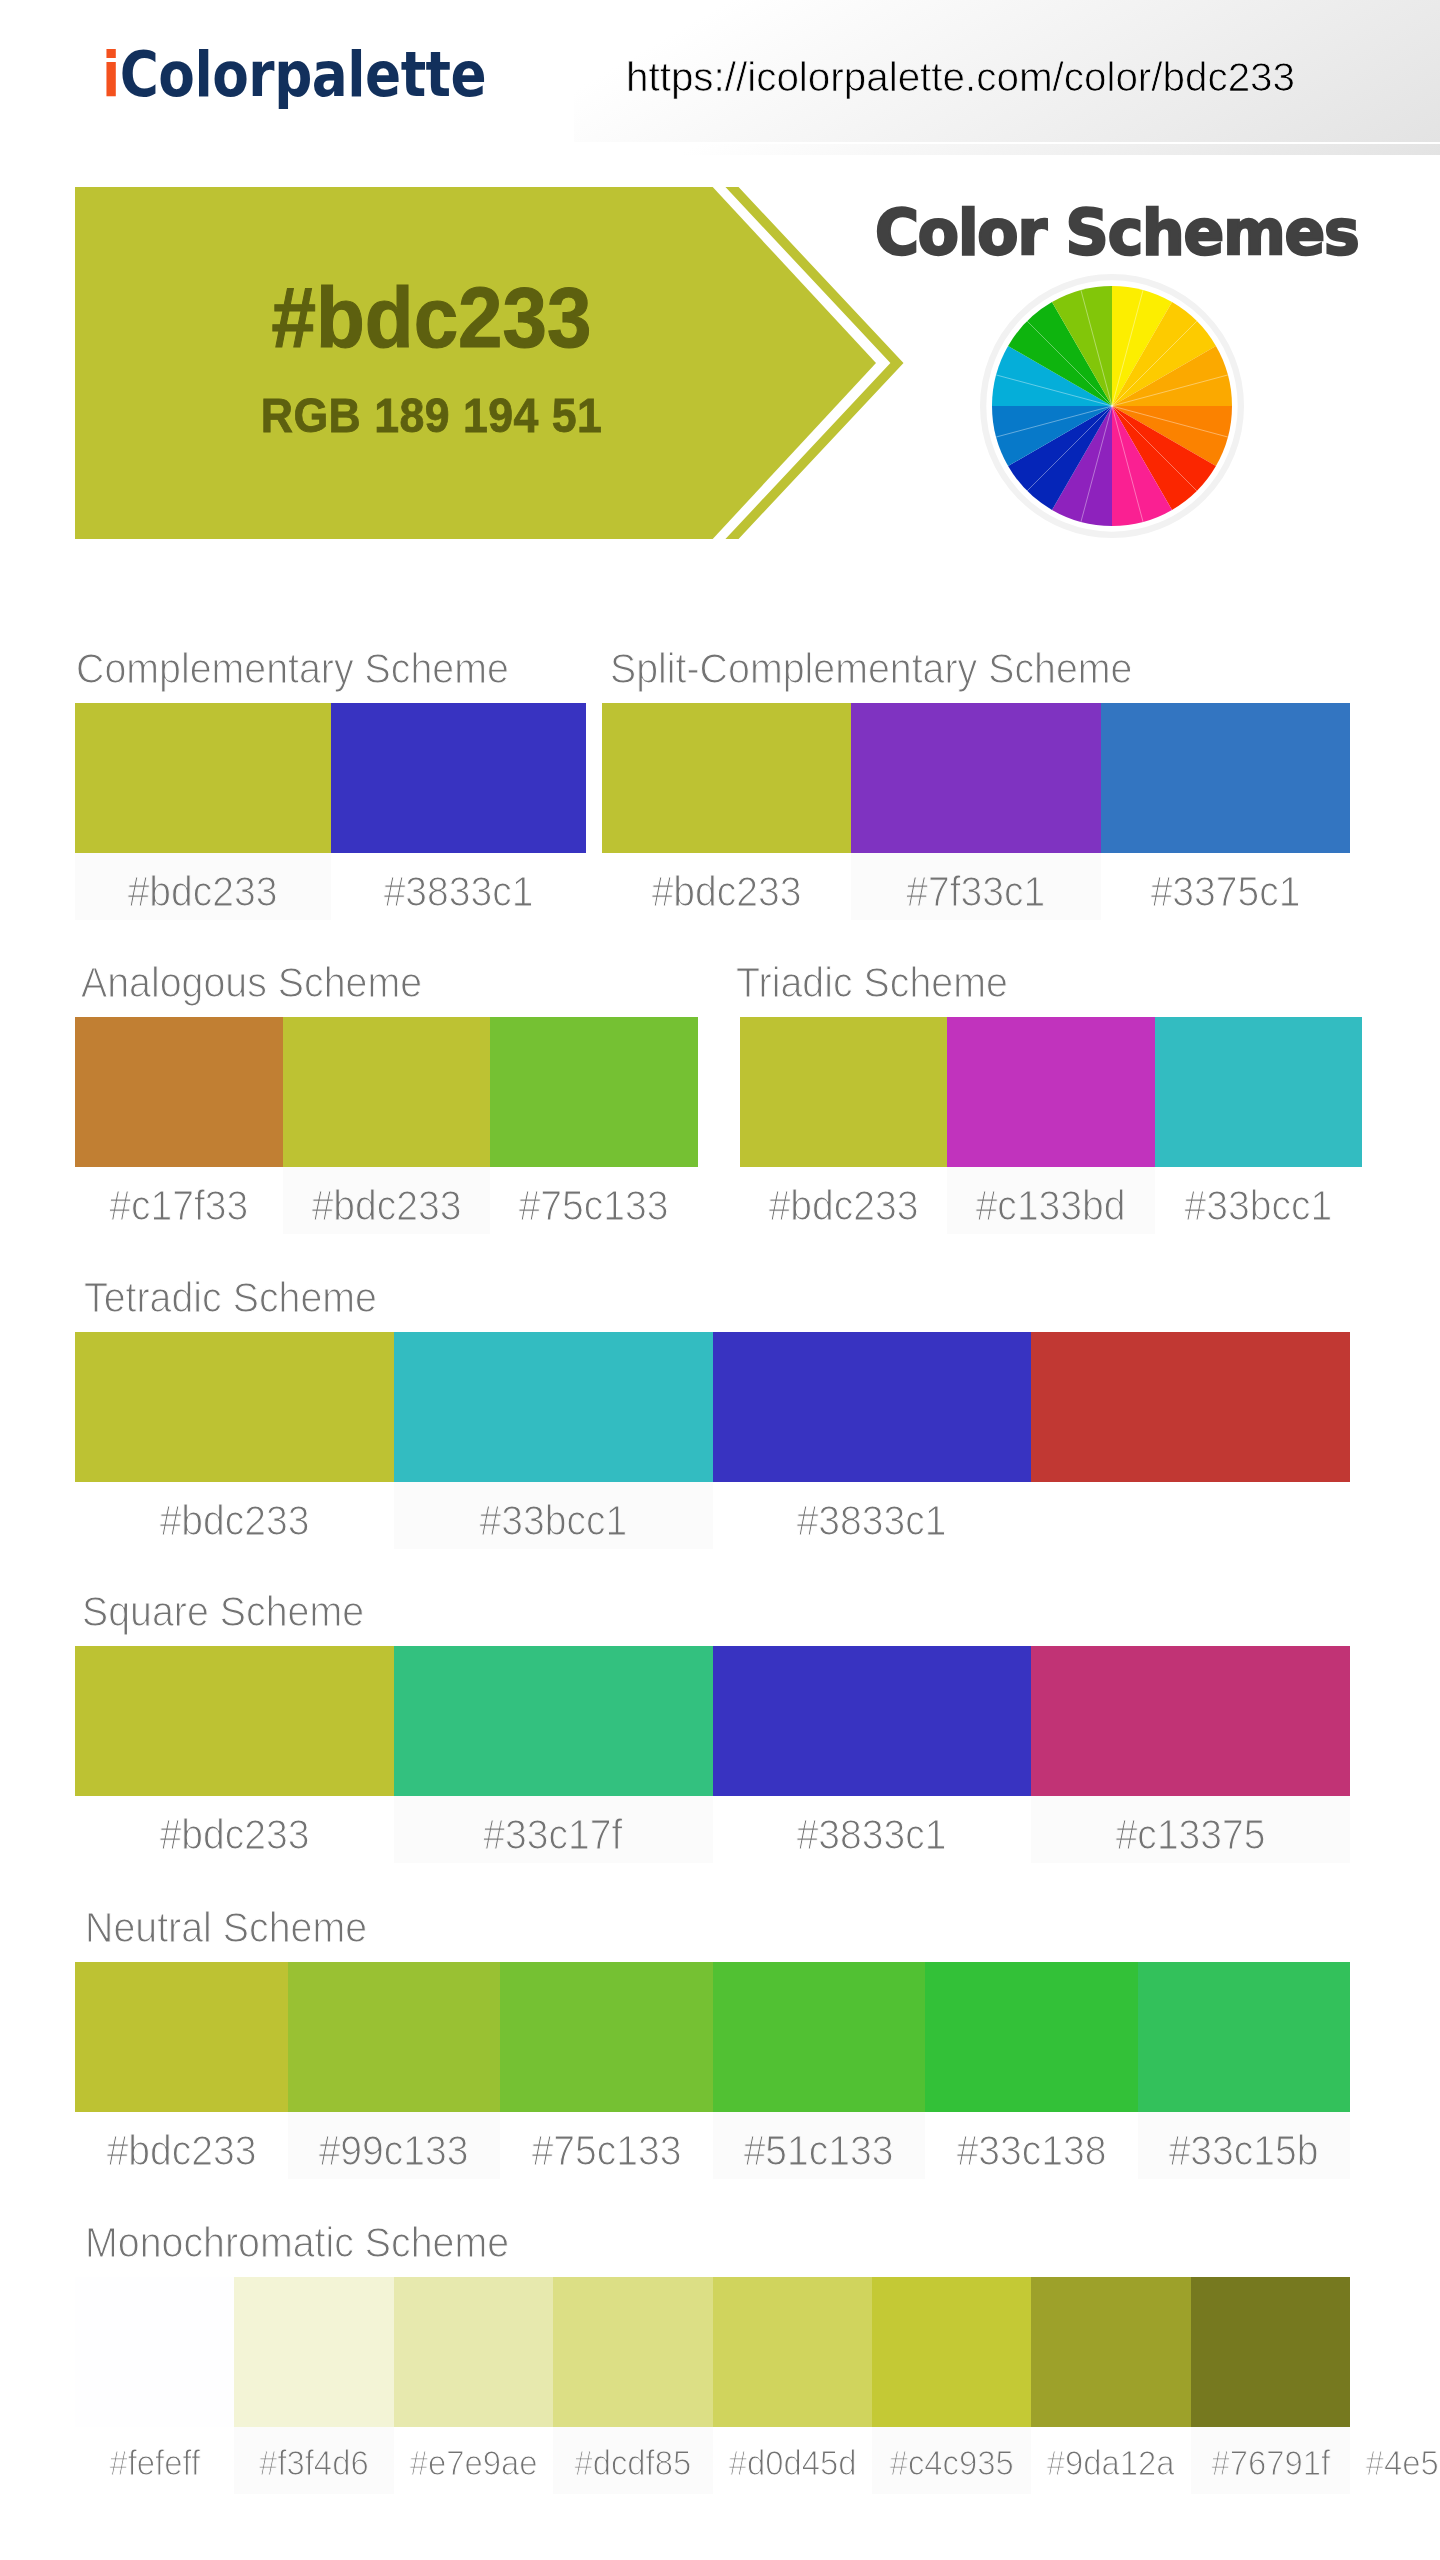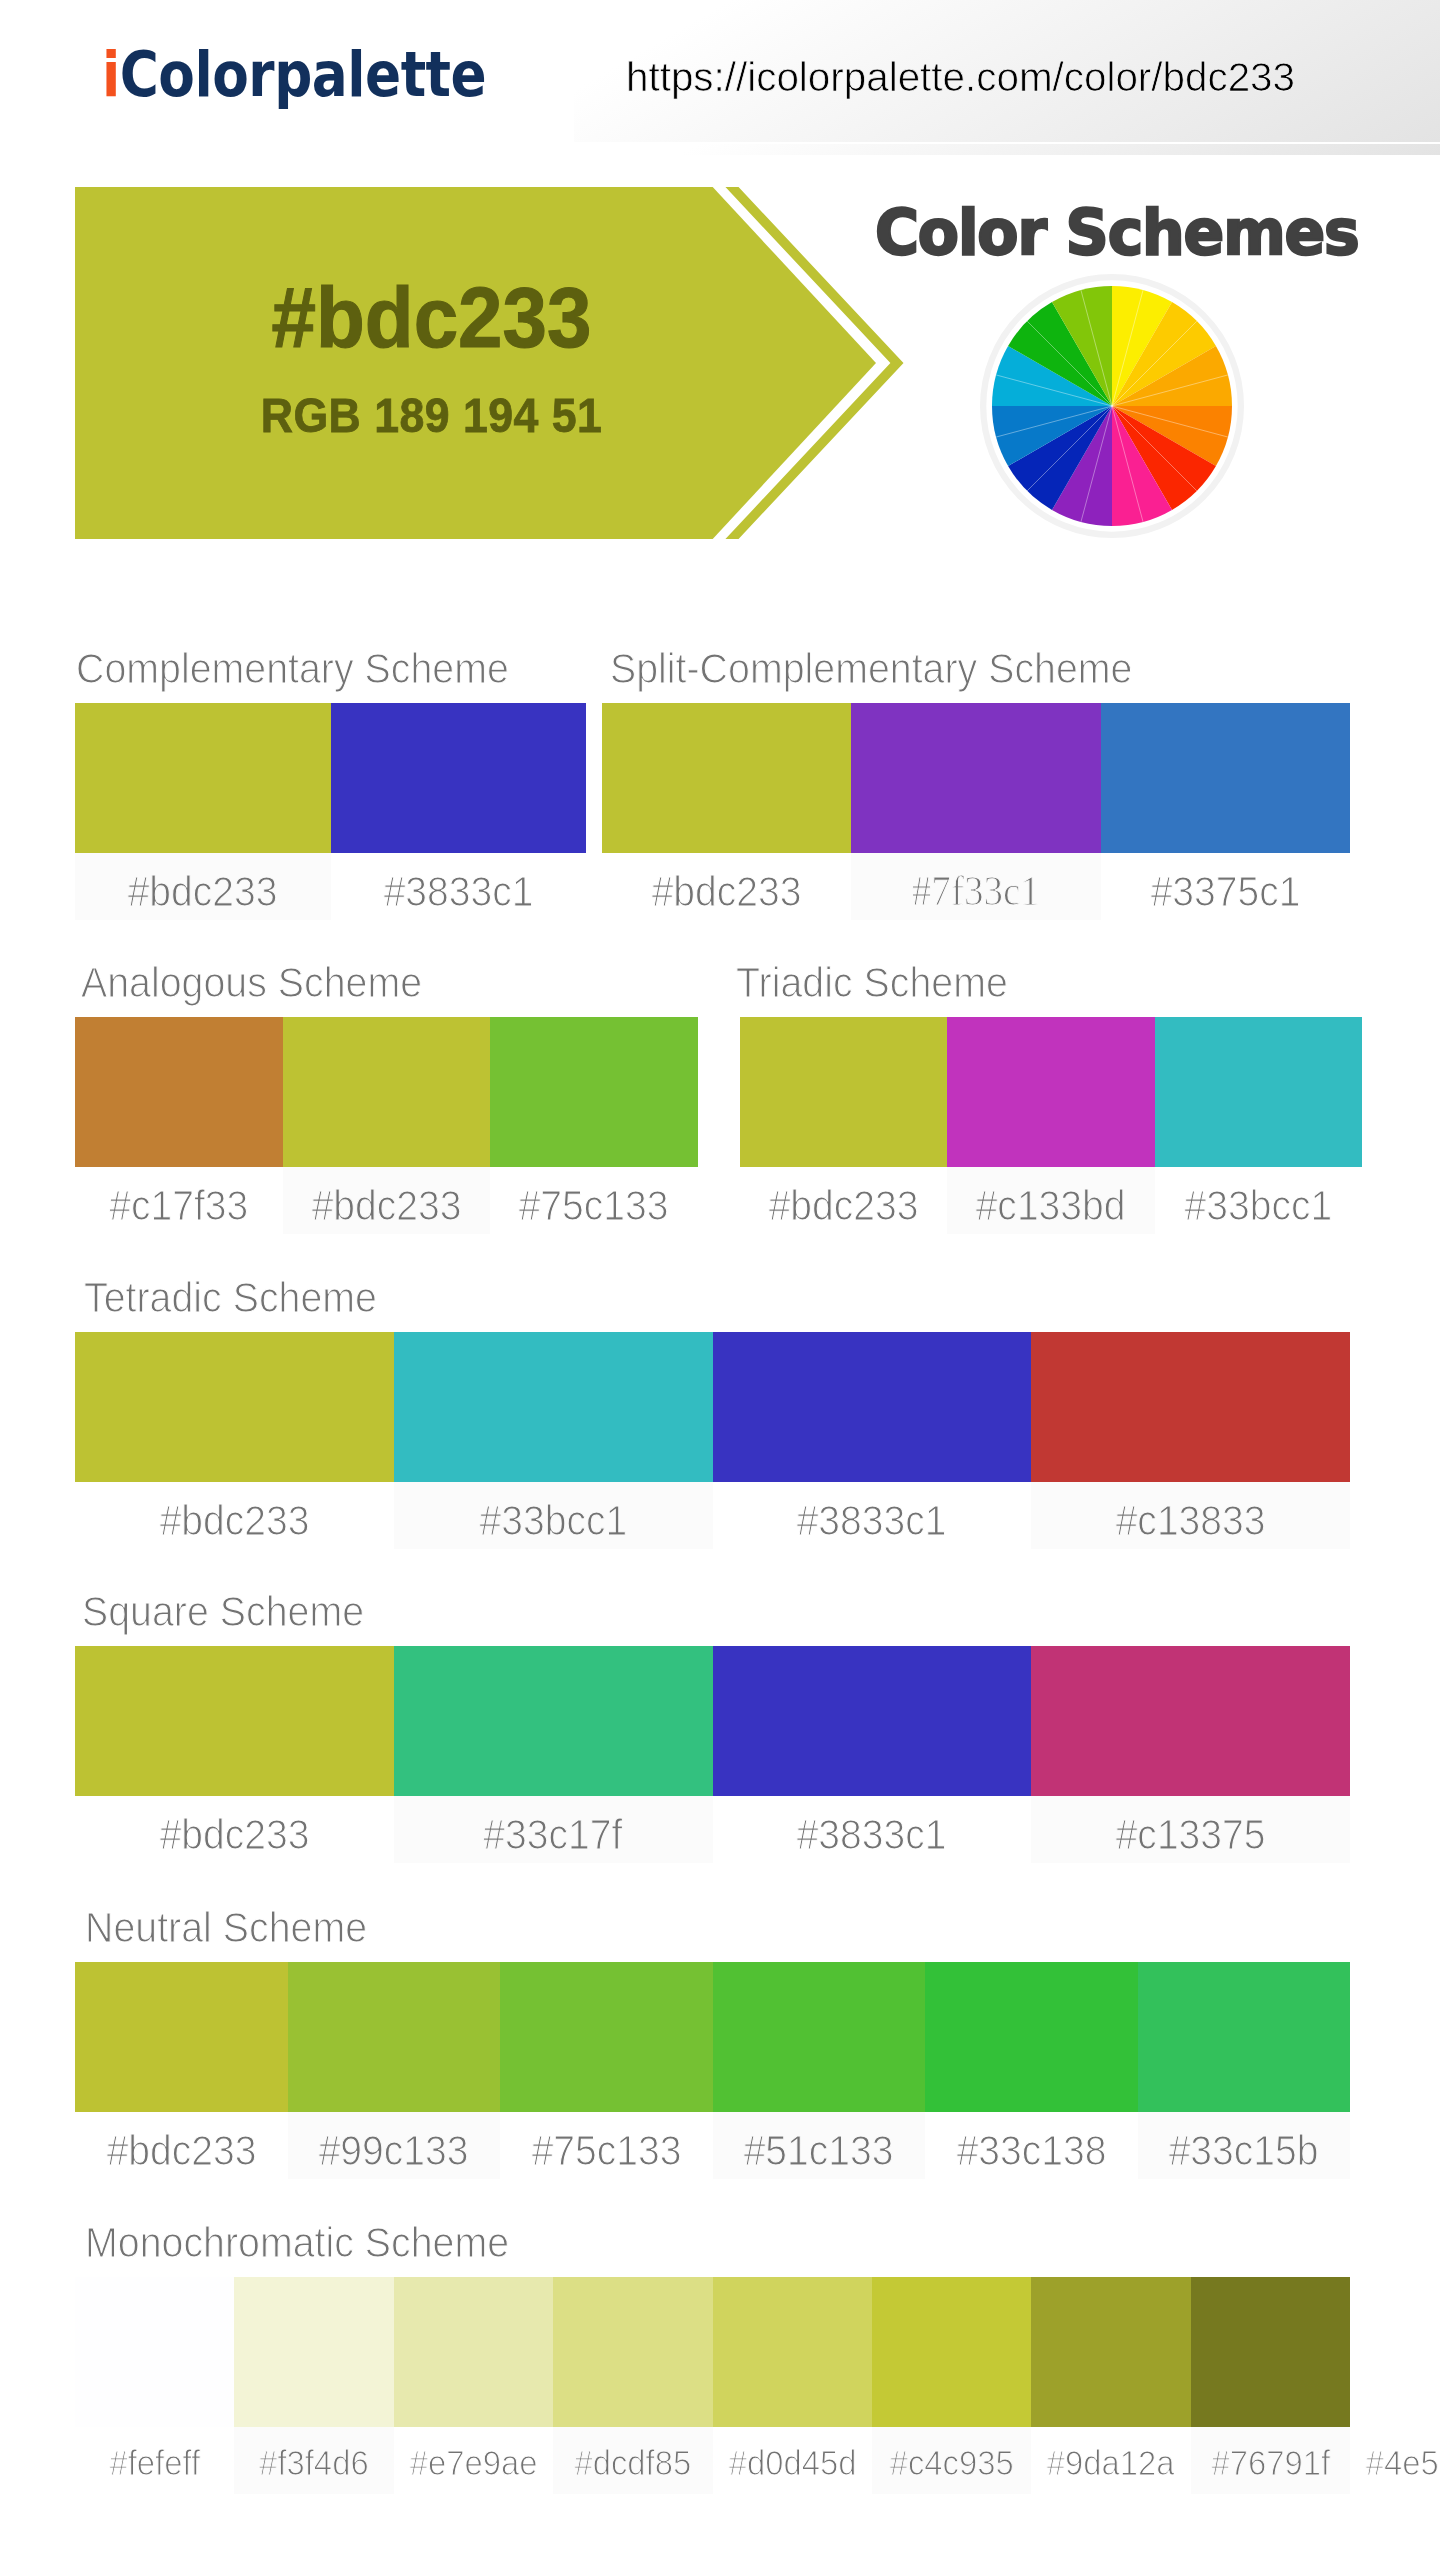--- a/index.html
+++ b/index.html
@@ -117,21 +117,21 @@
       </div>
       <div class="srow" style="left: 601.8px; top: 703px; width: 748.2px;">
         <div class="stitle" style="left: 8px;">Split-Complementary Scheme</div>
         <div class="bars">
           <div class="bar" style="background: rgb(189, 194, 51); width: 249.4px;"></div>
           <div class="bar" style="background: rgb(127, 51, 193); width: 249.4px;"></div>
           <div class="bar" style="background: rgb(51, 117, 193); width: 249.4px;"></div>
         </div>
         <div class="labels">
           <div class="lab" style="width: 249.4px;"><span>#bdc233</span></div>
-          <div class="lab alt" style="width: 249.4px; font-family: Liberation Serif, serif;"><span>#7f33c1</span></div>
+          <div class="lab alt" style="width: 249.4px;"><span>#7f33c1</span></div>
           <div class="lab" style="width: 249.4px;"><span>#3375c1</span></div>
         </div>
       </div>
       <div class="srow" style="left: 75px; top: 1017px; width: 622.5px;">
         <div class="stitle" style="left: 6px;">Analogous Scheme</div>
         <div class="bars">
           <div class="bar" style="background: rgb(193, 127, 51); width: 207.5px;"></div>
           <div class="bar" style="background: rgb(189, 194, 51); width: 207.5px;"></div>
           <div class="bar" style="background: rgb(117, 193, 51); width: 207.5px;"></div>
         </div>
@@ -159,21 +159,20 @@
         <div class="bars">
           <div class="bar" style="background: rgb(189, 194, 51); width: 318.75px;"></div>
           <div class="bar" style="background: rgb(51, 188, 193); width: 318.75px;"></div>
           <div class="bar" style="background: rgb(56, 51, 193); width: 318.75px;"></div>
           <div class="bar" style="background: rgb(193, 56, 51); width: 318.75px;"></div>
         </div>
         <div class="labels">
           <div class="lab" style="width: 318.75px;"><span>#bdc233</span></div>
           <div class="lab alt" style="width: 318.75px;"><span>#33bcc1</span></div>
           <div class="lab" style="width: 318.75px;"><span>#3833c1</span></div>
-          <div class="lab alt" style="width: 318.75px;"><span>#c13833</span></div>
         </div>
       </div>
       <div class="srow" style="left: 75px; top: 1646px; width: 1422px;">
         <div class="stitle" style="left: 7px;">Square Scheme</div>
         <div class="bars">
           <div class="bar" style="background: rgb(189, 194, 51); width: 318.75px;"></div>
           <div class="bar" style="background: rgb(51, 193, 127); width: 318.75px;"></div>
           <div class="bar" style="background: rgb(56, 51, 193); width: 318.75px;"></div>
           <div class="bar" style="background: rgb(193, 51, 117); width: 318.75px;"></div>
         </div>

